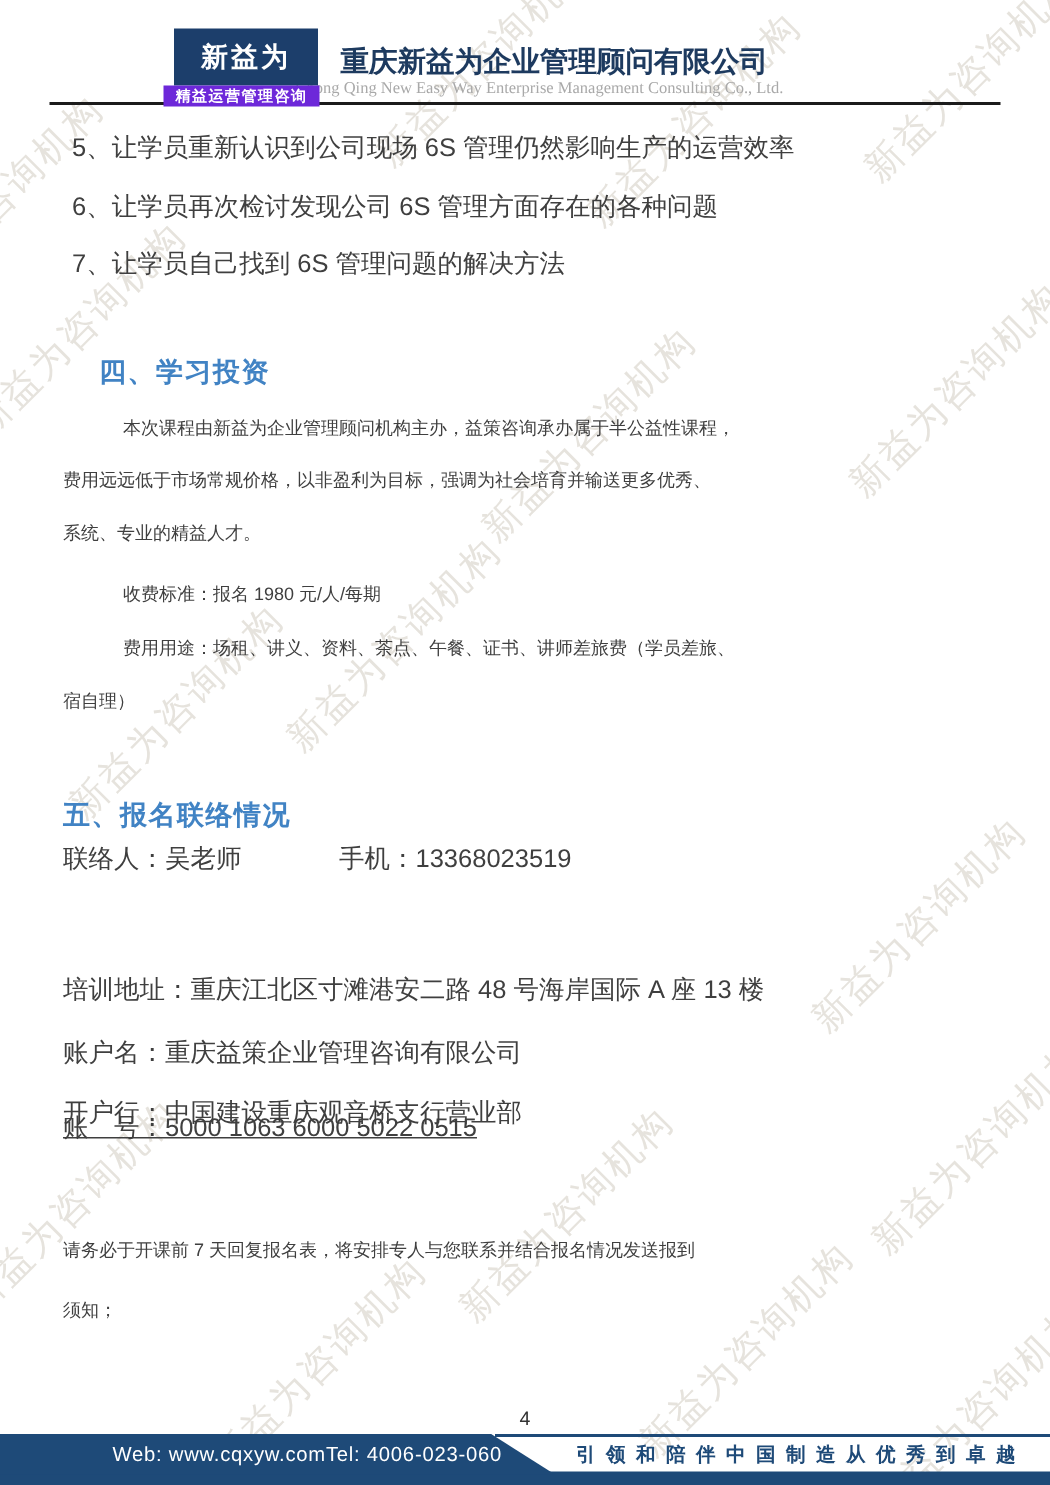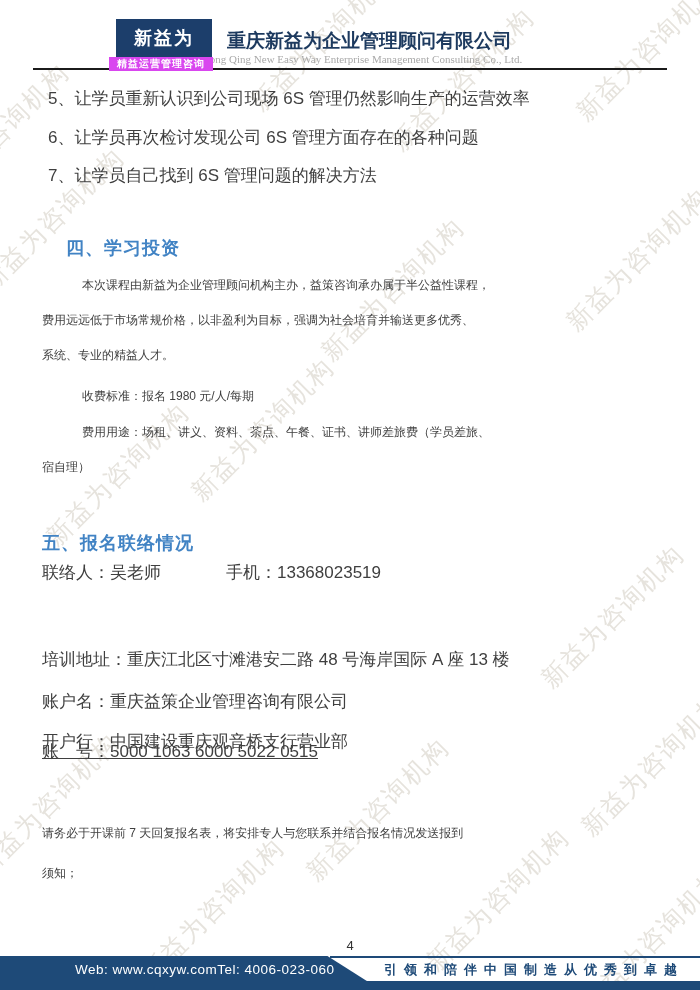--- a/index.html
+++ b/index.html
@@ -15,21 +15,21 @@
   }
   
   .logo-box{
     position:absolute;left:116px;top:19px;width:96px;height:38px;
     background:#1c3e6b;color:#fff;display:flex;align-items:center;
     justify-content:center;font-size:18px;font-weight:bold;letter-spacing:2px;
     z-index:3;
   }
   .logo-sub{
     position:absolute;left:109px;top:57px;width:104px;height:14px;
-    background:#d946ef;color:#fff;display:flex;align-items:center;
+    background:#6d28d9;color:#fff;display:flex;align-items:center;
     justify-content:center;font-size:10px;font-weight:bold;letter-spacing:1px;
     z-index:3;white-space:nowrap;
   }
   .company-cn{
     position:absolute;left:227px;top:28px;font-size:19px;font-weight:bold;
     color:#1d3a5f;z-index:2;white-space:nowrap;
   }
   .company-en{
     position:absolute;left:197px;top:53px;font-size:11px;color:#a9a9a9;
     font-family:"Liberation Serif",serif;z-index:2;white-space:nowrap;

